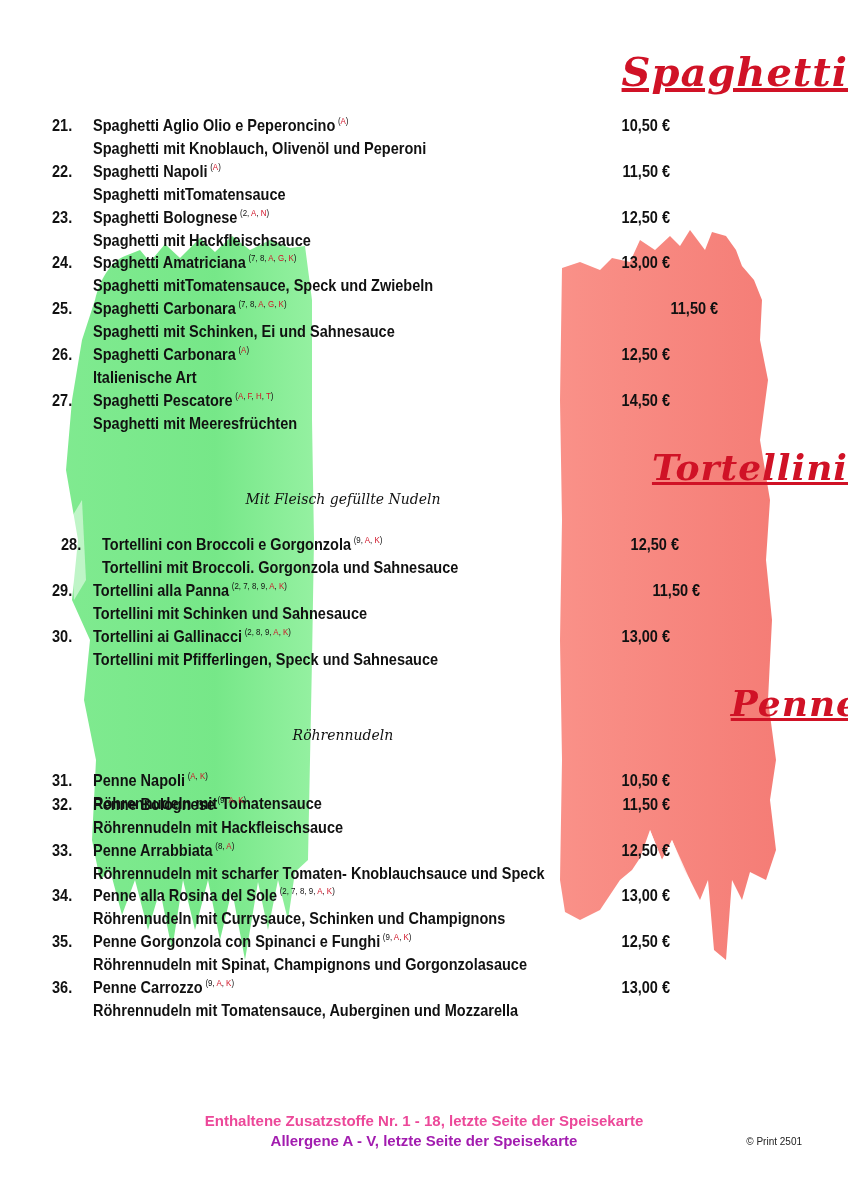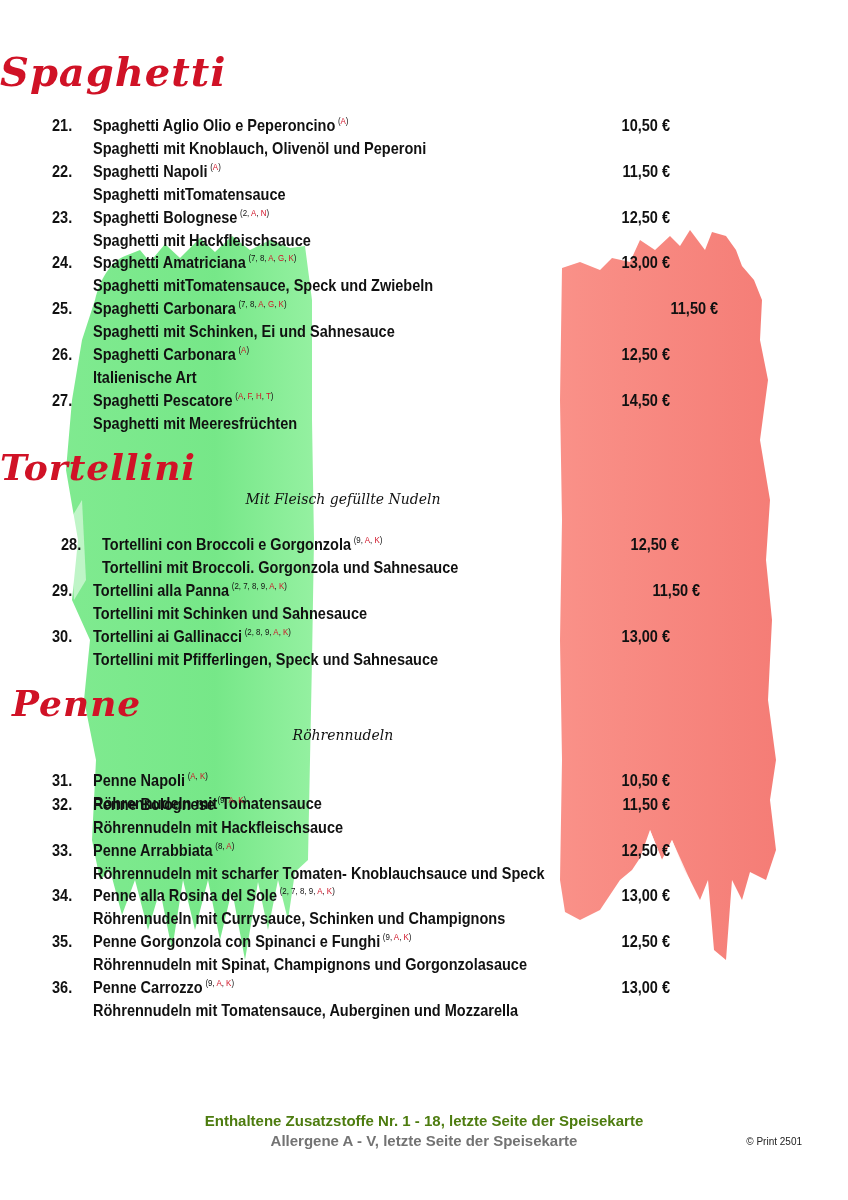--- a/index.html
+++ b/index.html
@@ -6,23 +6,23 @@
   body {
     width: 848px; height: 1200px; position: relative; overflow: hidden;
     background: #ffffff;
     font-family: "Liberation Sans", sans-serif;
     color: #111;
   }
   .bg { position: absolute; inset: 0; z-index: 0; pointer-events: none; }
   .content { position: absolute; inset: 0; z-index: 1; }
 
   .section-title {
-    position: absolute; left: 0; width: 848px; text-align: left;
+    position: absolute; left: 0; width: 848px; text-align: right;
     font-family: "DejaVu Serif", serif; font-style: italic; font-weight: bold;
-    color: #d01226; letter-spacing: 1px;
+    color: #d01226; letter-spacing: 1px; text-decoration: underline;
   }
   .section-sub {
     position: absolute; left: 0; width: 686px; text-align: center;
     font-family: "DejaVu Serif", serif; font-style: italic;
     color: #111; font-size: 14px;
   }
 
   .item { position: absolute; left: 0; width: 724px; height: 46px; }
   .item .num {
     position: absolute; left: 52px; top: 0;
@@ -39,25 +39,25 @@
   .item .price {
     position: absolute; right: 54px; top: 0; white-space: nowrap;
     font-weight: bold; font-size: 16.5px; transform: scaleX(0.88); transform-origin: right top;
   }
   .sup { font-size: 9px; vertical-align: 7px; font-weight: normal; margin-left: 3px; }
   .sup .n { color: #111; }
   .sup .a { color: #d01226; }
 
   .footer1 {
     position: absolute; top: 1112px; left: 0; width: 848px; text-align: center;
-    font-weight: bold; font-size: 15px; color: #4d7c0f;
+    font-weight: bold; font-size: 15px; color: #ec4899;
   }
   .footer2 {
     position: absolute; top: 1132px; left: 0; width: 848px; text-align: center;
-    font-weight: bold; font-size: 15px; color: #737373;
+    font-weight: bold; font-size: 15px; color: #a21caf;
   }
   .copyright {
     position: absolute; top: 1136px; right: 46px;
     font-size: 10px; color: #222;
   }
 </style>
 </head>
 <body>
 
 <svg class="bg" width="848" height="1200" viewBox="0 0 848 1200">

